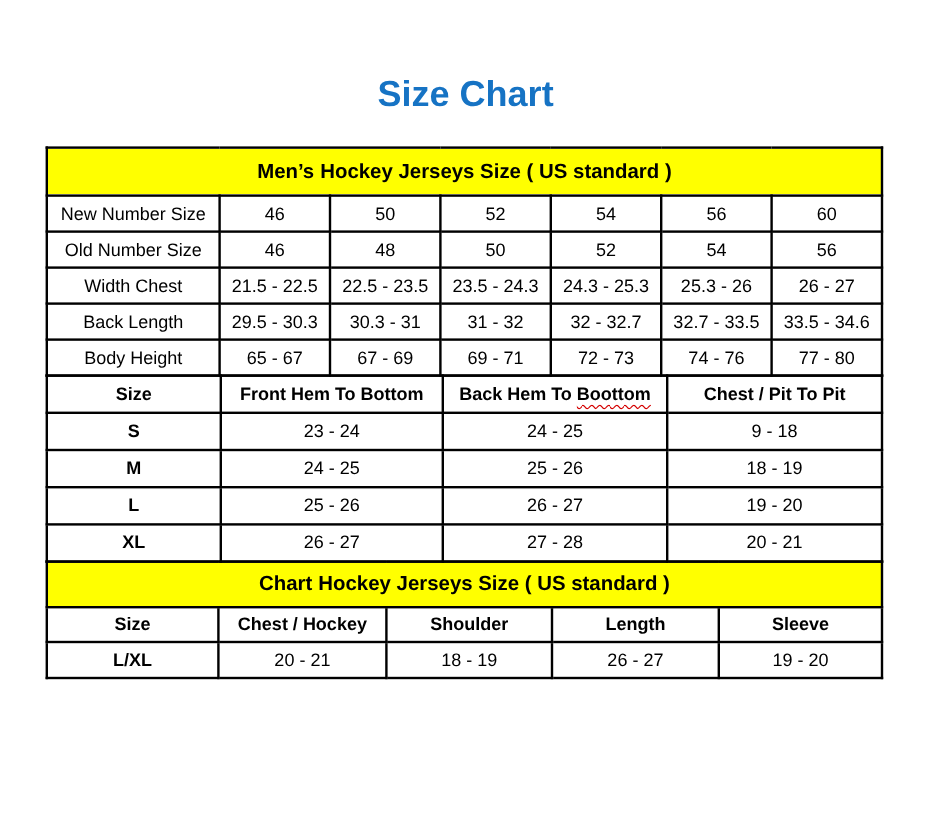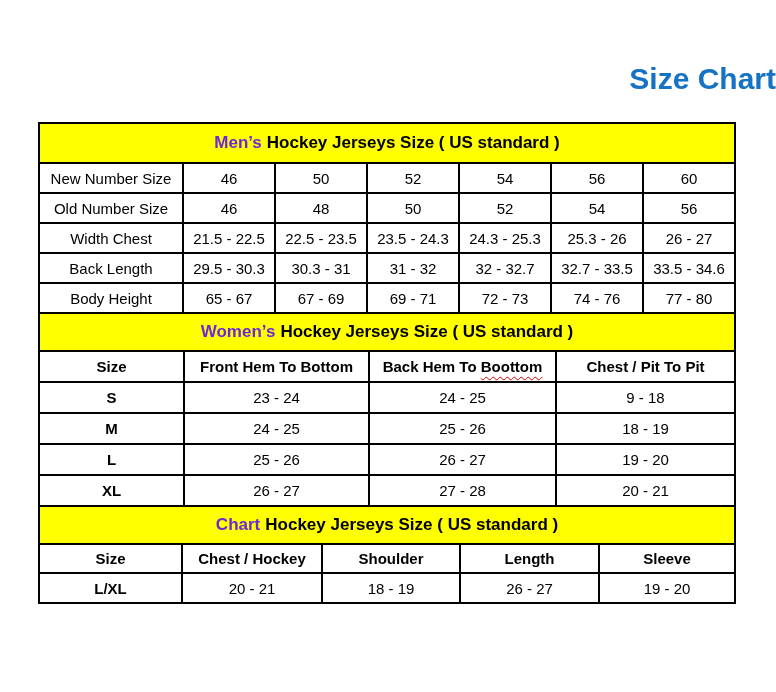--- a/index.html
+++ b/index.html
@@ -7,21 +7,21 @@
     position:relative;
     width:776px;height:692px;
     background:#ffffff;
     font-family:"Liberation Sans","DejaVu Sans",sans-serif;
     overflow:hidden;
   }
   .page-title{
     position:absolute;
     top:62px;left:0;width:100%;
     margin:0;
-    text-align:right;
+    text-align:center;
     font-size:30px;
     font-weight:bold;
     color:#1673C4;
     letter-spacing:0px;
   }
   .tables{
     position:absolute;
     left:38px;top:122px;
     width:696px;
   }
@@ -41,21 +41,21 @@
     overflow:hidden;
     white-space:nowrap;
   }
   .section-row td{
     background:#FFFF00;
     height:36px;
     font-weight:bold;
     font-size:17px;
   }
   .mens .section-row td{height:38px;}
-  .accent{color:#6d28d9;margin-right:5px;}
+  .accent{color:#000000;margin-right:5px;}
   .head-row th{font-weight:bold;height:26px;}
   .womens .head-row th{height:29px;}
   .youth  .head-row th{height:27px;}
   .data-row td,.data-row th{height:28px;}
   .womens .data-row td,.womens .data-row th{height:29px;}
   .rowlabel{font-weight:normal;}
   .sizecol{font-weight:bold;}
   .wavy{
     text-decoration-line:underline;
     text-decoration-style:wavy;
@@ -137,23 +137,20 @@
       </table>
 
     <table class="size-table womens">
       <colgroup>
         <col style="width:145px">
           <col style="width:185px">
           <col style="width:187px">
           <col style="width:179px">
       </colgroup>
       <tbody>
-          <tr class="section-row">
-        <td colspan="4"><span class="accent">Women’s</span><span>Hockey Jerseys Size ( US standard )</span></td>
-      </tr>
       <tr class="head-row">
         <th>Size</th>
         <th>Front Hem To Bottom</th>
         <th><span>Back Hem To</span> <span class="wavy">Boottom</span></th>
         <th>Chest / Pit To Pit</th>
       </tr>
       <tr class="data-row">
         <th class="sizecol">S</th>
         <td>23 - 24</td>
         <td>24 - 25</td>

